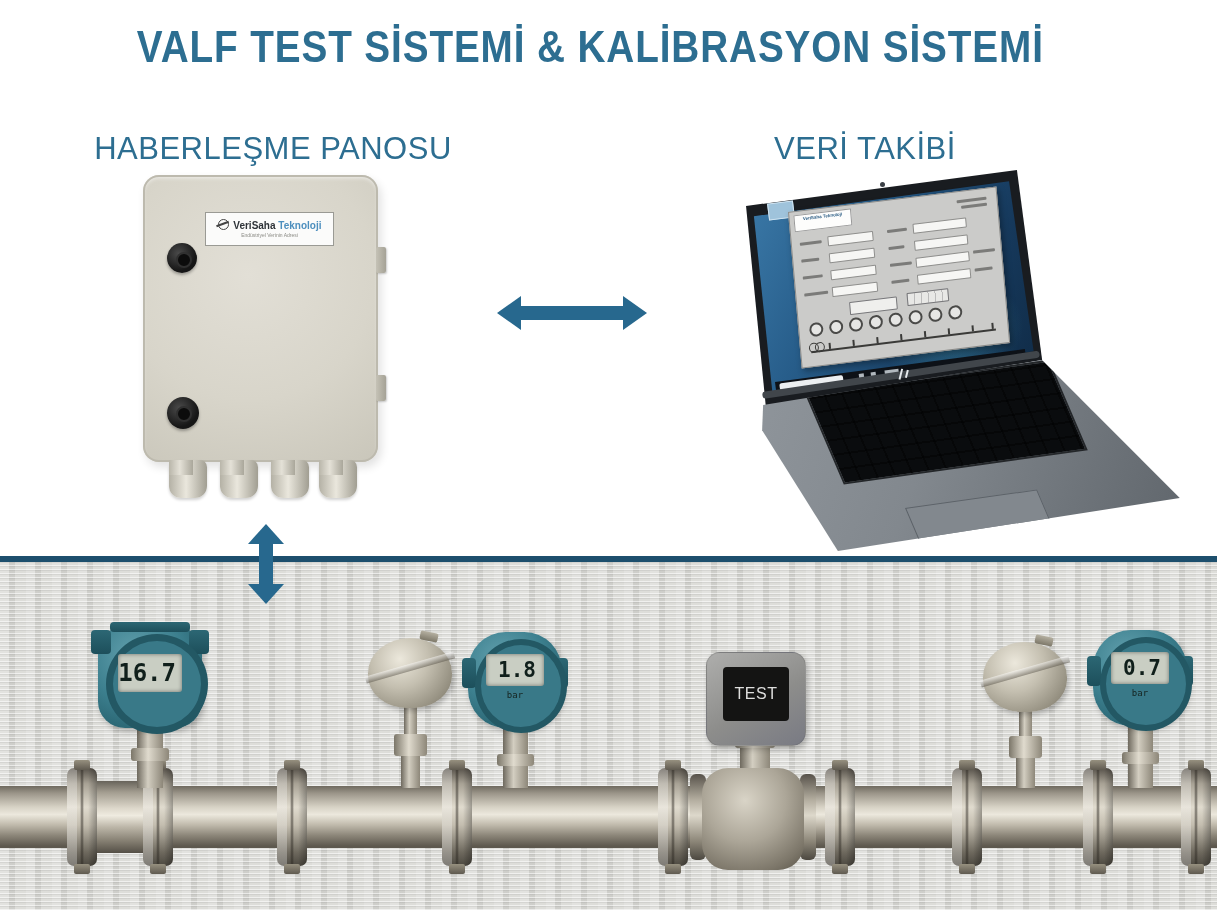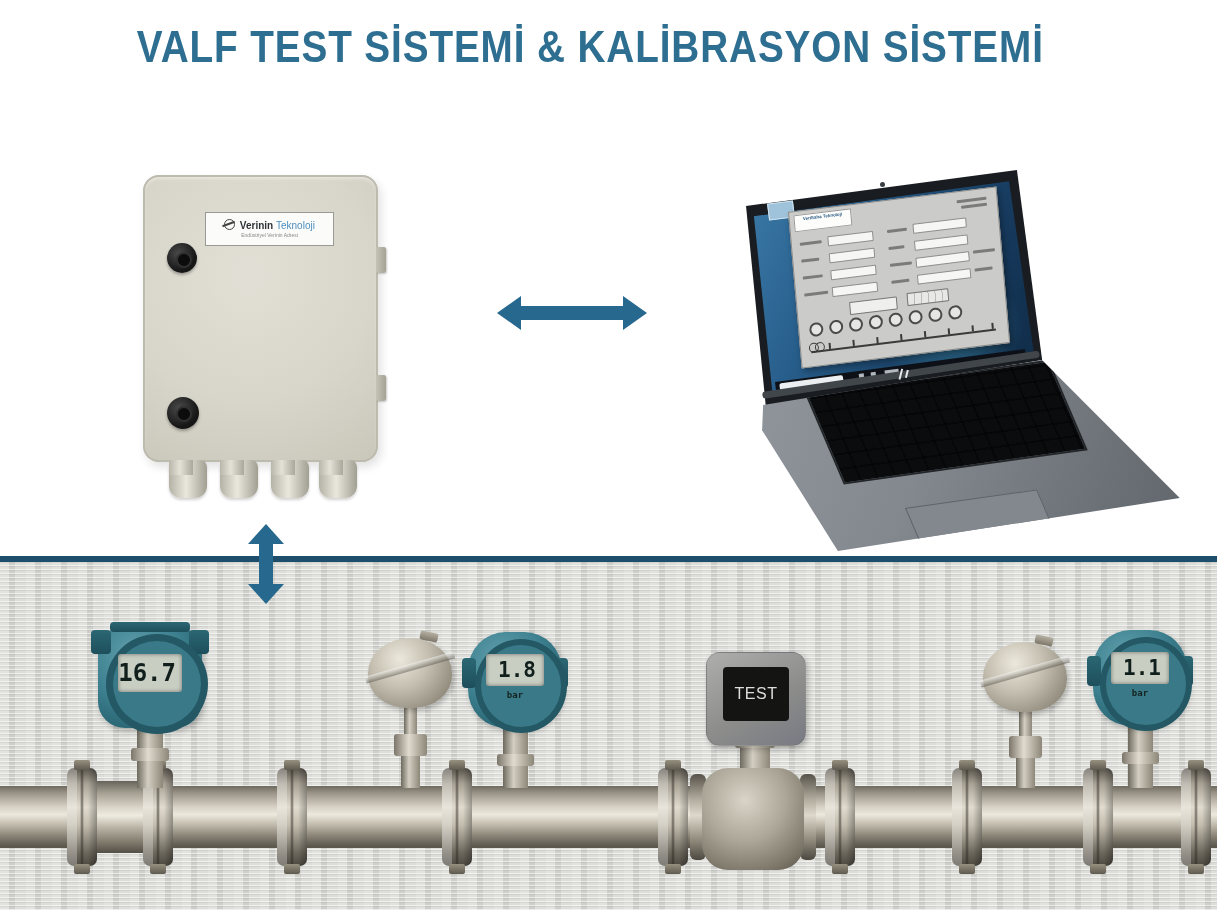--- a/index.html
+++ b/index.html
@@ -26,21 +26,21 @@
   .v-arrow:after{bottom:0;border-top:20px solid #27688e;}
 
   .divider{position:absolute;left:0;top:556px;width:1217px;height:6px;background:#1d4f6d;z-index:20;}
 
   
   .panel-body{position:absolute;left:143px;top:175px;width:235px;height:287px;border-radius:16px;
     background:radial-gradient(circle at 45% 35%, #e2dfd6 0%, #d8d5ca 55%, #c9c6ba 100%);
     box-shadow:inset 0 0 0 2px #bdbaae, inset 0 3px 4px rgba(255,255,255,.6), 3px 5px 10px rgba(0,0,0,.12);}
   .panel-label-strip{position:absolute;left:62px;top:37px;width:127px;height:32px;background:#fbfbfa;border:1px solid #9a9a94;text-align:center;}
   .brand-line{margin-top:5px;font-size:10px;font-weight:bold;color:#2e3338;white-space:nowrap;}
-  .brand-line .suffix{color:#4d8fbe;font-weight:400;}
+  .brand-line .suffix{color:#4d8fbe;font-weight:700;}
   .logo-mark{display:inline-block;width:9px;height:9px;border:1.5px solid #444;border-radius:50%;position:relative;top:1px;margin-right:2px;}
   .logo-mark:before{content:"";position:absolute;left:-3px;top:3px;width:13px;height:1.5px;background:#444;transform:rotate(-20deg);}
   .tagline{font-size:5px;color:#8a8a84;margin-top:1px;}
   .knob{position:absolute;width:30px;height:30px;border-radius:50%;background:radial-gradient(circle at 38% 35%, #4a4a4a 0%, #161616 65%);box-shadow:0 2px 3px rgba(0,0,0,.3);}
   .knob:after{content:"";position:absolute;left:9px;top:9px;width:12px;height:12px;border-radius:50%;border:2px solid #303030;background:#0c0c0c;}
   .knob1{left:24px;top:68px;}
   .knob2{left:24px;top:222px;width:32px;height:32px;}
   .hinge{position:absolute;left:233px;width:10px;height:26px;background:linear-gradient(90deg,#c5c2b6,#a5a296);border-radius:2px;box-shadow:1px 1px 2px rgba(0,0,0,.2);}
   .hinge1{top:72px;} .hinge2{top:200px;}
   .gland{position:absolute;top:285px;width:38px;}
@@ -109,21 +109,21 @@
 
   .stem{position:absolute;background:linear-gradient(90deg,#6e695e,#d3cec1 42%,#8d8779);}
   .collar{position:absolute;background:linear-gradient(90deg,#7b7669,#e0dbce 45%,#8d8779);border-radius:3px;}
 
   
   .tx-head{position:absolute;border-radius:26%;background:radial-gradient(circle at 36% 30%, #64a2af 0%, #3c7f8e 48%, #27616e 82%, #1d4f5b 100%);box-shadow:2px 3px 6px rgba(0,0,0,.25);}
   .tx-cap{position:absolute;background:linear-gradient(180deg,#2c6774,#1d4f5b);border-radius:4px;}
   .tx-ring{position:absolute;border-radius:50%;border:6px solid #235864;background:#397988;}
   .lcd{position:absolute;background:#c9cec3;border-radius:3px;box-shadow:inset 0 0 4px rgba(0,0,0,.45);text-align:right;
     font-family:"DejaVu Sans Mono",monospace;font-weight:bold;color:#101f1b;}
-  .lcd-unit{position:absolute;width:100%;text-align:center;font-size:9px;font-weight:bold;color:#15231f;font-family:"DejaVu Sans Mono",monospace;}
+  .lcd-unit{position:absolute;width:100%;text-align:center;font-size:9px;font-weight:normal;color:#15231f;font-family:"DejaVu Sans Mono",monospace;}
 
   
   .temp-head{position:absolute;width:84px;height:70px;border-radius:50% 50% 46% 46%;
     background:radial-gradient(circle at 38% 30%, #ece8dc 0%, #c4bfb0 40%, #938e7f 78%, #6c675a 100%);box-shadow:2px 3px 5px rgba(0,0,0,.22);}
   .temp-head:before{content:"";position:absolute;left:-4px;top:26px;width:92px;height:7px;background:linear-gradient(180deg,rgba(255,255,255,.5),rgba(70,65,55,.45));transform:rotate(-16deg);}
   .temp-screw{position:absolute;width:18px;height:9px;background:linear-gradient(180deg,#b5b0a1,#7d7869);border-radius:2px;transform:rotate(12deg);}
 
   
   .valve-head{position:absolute;width:98px;height:92px;border-radius:14px;border:1px solid #55555333;
     background:linear-gradient(150deg,#aeaeac 0%,#8d8d8b 55%,#707280 120%);box-shadow:2px 3px 6px rgba(0,0,0,.25);}
@@ -134,26 +134,28 @@
   .valve-disc{position:absolute;width:16px;height:86px;border-radius:6px;background:linear-gradient(180deg,#57524a,#b3ad9f 30%,#ddd8cb 48%,#8d8779 78%,#4c4840 100%);}
 </style>
 </head>
 <body>
 
 <div id="stage">
 
   <div class="title-wrap">
     <span class="title">VALF TEST SİSTEMİ &amp; KALİBRASYON SİSTEMİ</span>
   </div>
+  <div class="sec-label lbl-panel">HABERLEŞME PANOSU</div>
+  <div class="sec-label lbl-laptop">VERİ TAKİBİ</div>
 
   <div class="panel-body">
     <div class="panel-label-strip">
       <div class="brand-line">
         <span class="logo-mark"></span>
-        <span>Verinin</span>
+        <span>VeriSaha</span>
         <span class="suffix">Teknoloji</span>
       </div>
       <div class="tagline">Endüstriyel Verinin Adresi</div>
     </div>
     <div class="knob knob1"></div>
     <div class="knob knob2"></div>
     <div class="hinge hinge1"></div>
     <div class="hinge hinge2"></div>
     <div class="gland g1">
         <div class="stem"></div>
@@ -324,19 +326,19 @@
       <div class="temp-screw" style="left:1035px;top:74px;"></div>
     </div>
 
     <div>
       <div class="stem" style="left:1128px;top:162px;width:25px;height:64px;"></div>
       <div class="collar" style="left:1122px;top:190px;width:37px;height:12px;"></div>
       <div class="tx-head" style="left:1093px;top:68px;width:94px;height:96px;border-radius:40%;">
         <div class="tx-cap" style="left:-6px;top:26px;width:14px;height:30px;"></div>
         <div class="tx-cap" style="left:86px;top:26px;width:14px;height:30px;"></div>
         <div class="tx-ring" style="left:7px;top:7px;width:80px;height:82px;"></div>
-        <div class="lcd" style="left:18px;top:22px;width:58px;height:32px;font-size:21px;line-height:32px;padding-right:8px;box-sizing:border-box;">1.1</div>
+        <div class="lcd" style="left:18px;top:22px;width:58px;height:32px;font-size:21px;line-height:32px;padding-right:8px;box-sizing:border-box;">0.7</div>
         <div class="lcd-unit" style="top:58px;">bar</div>
       </div>
     </div>
   </div>
 
 </div>
 
 </body></html>

